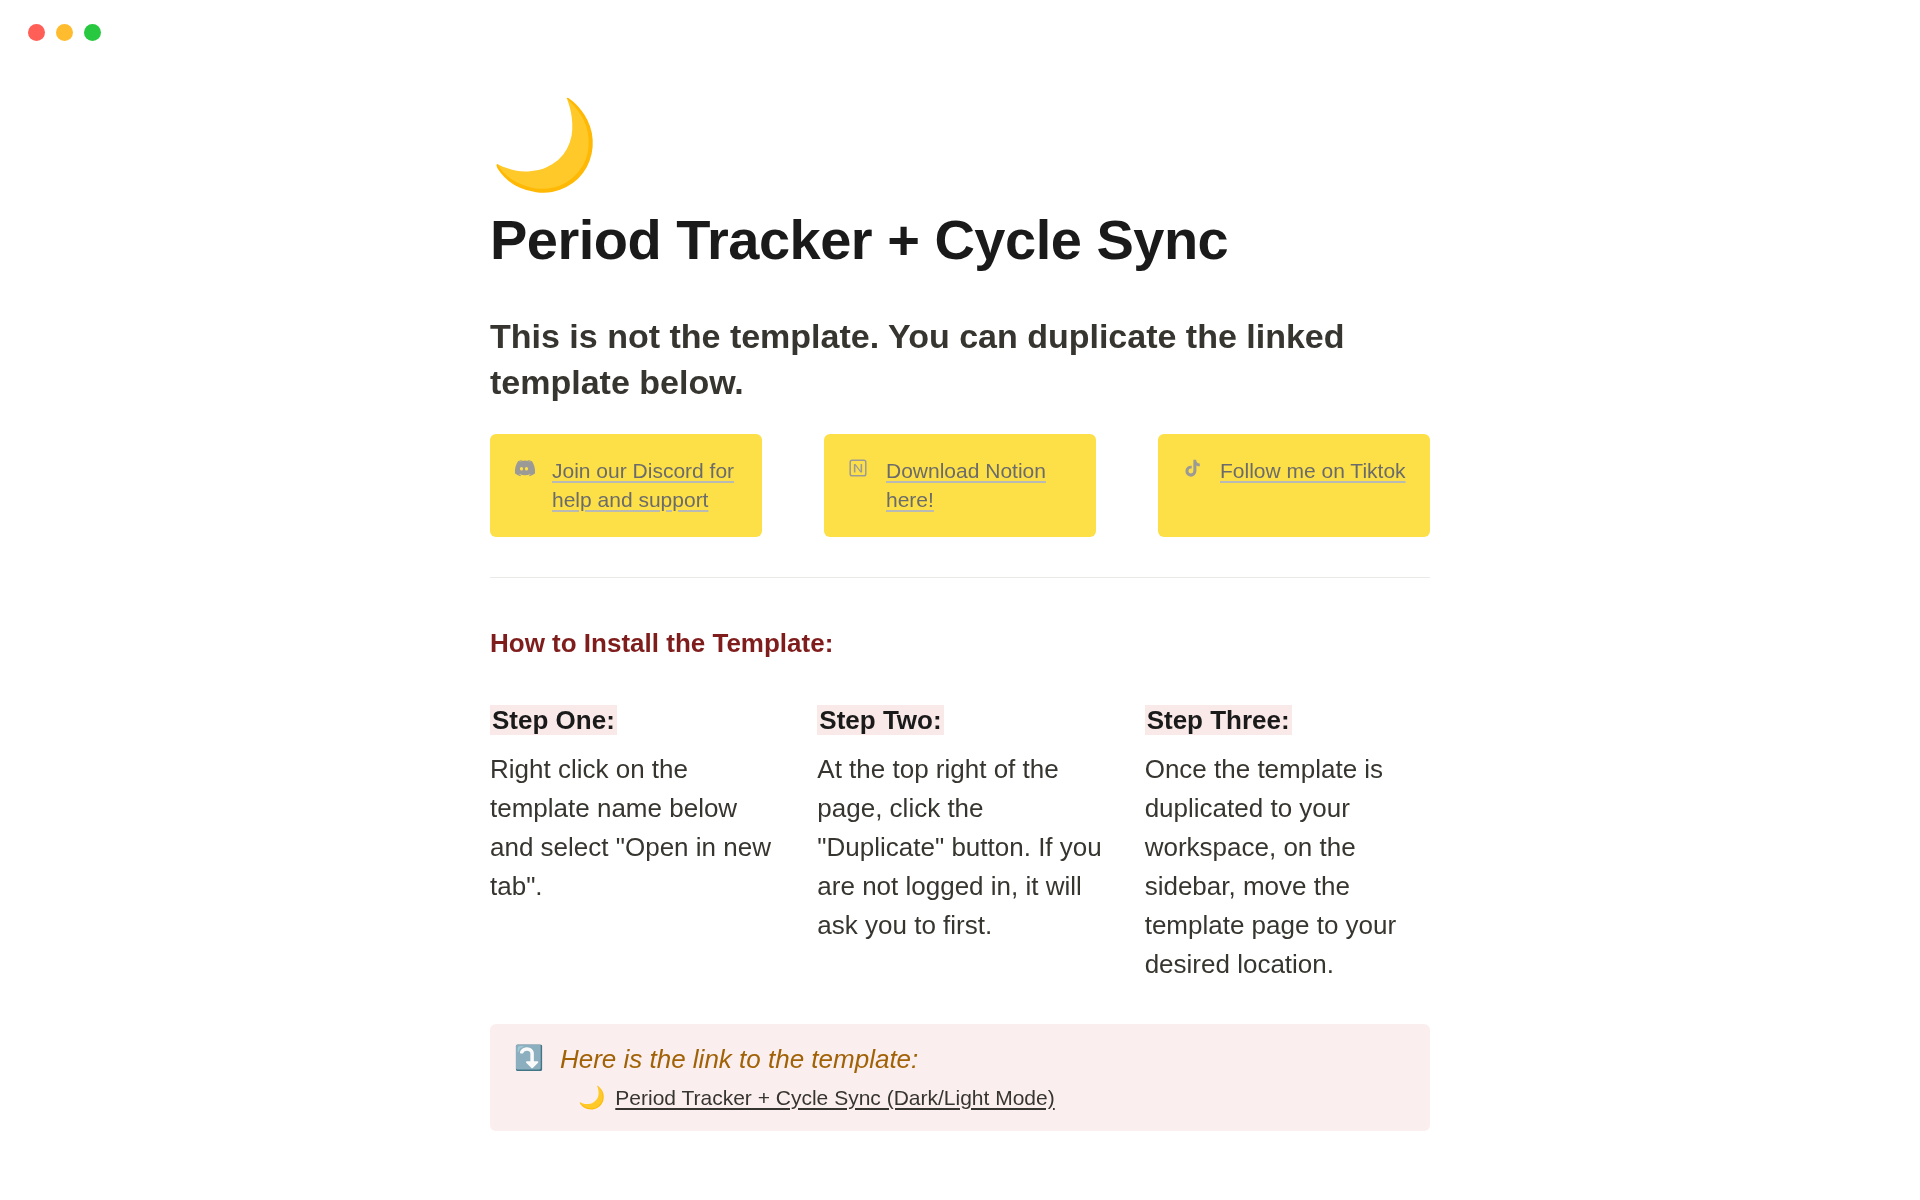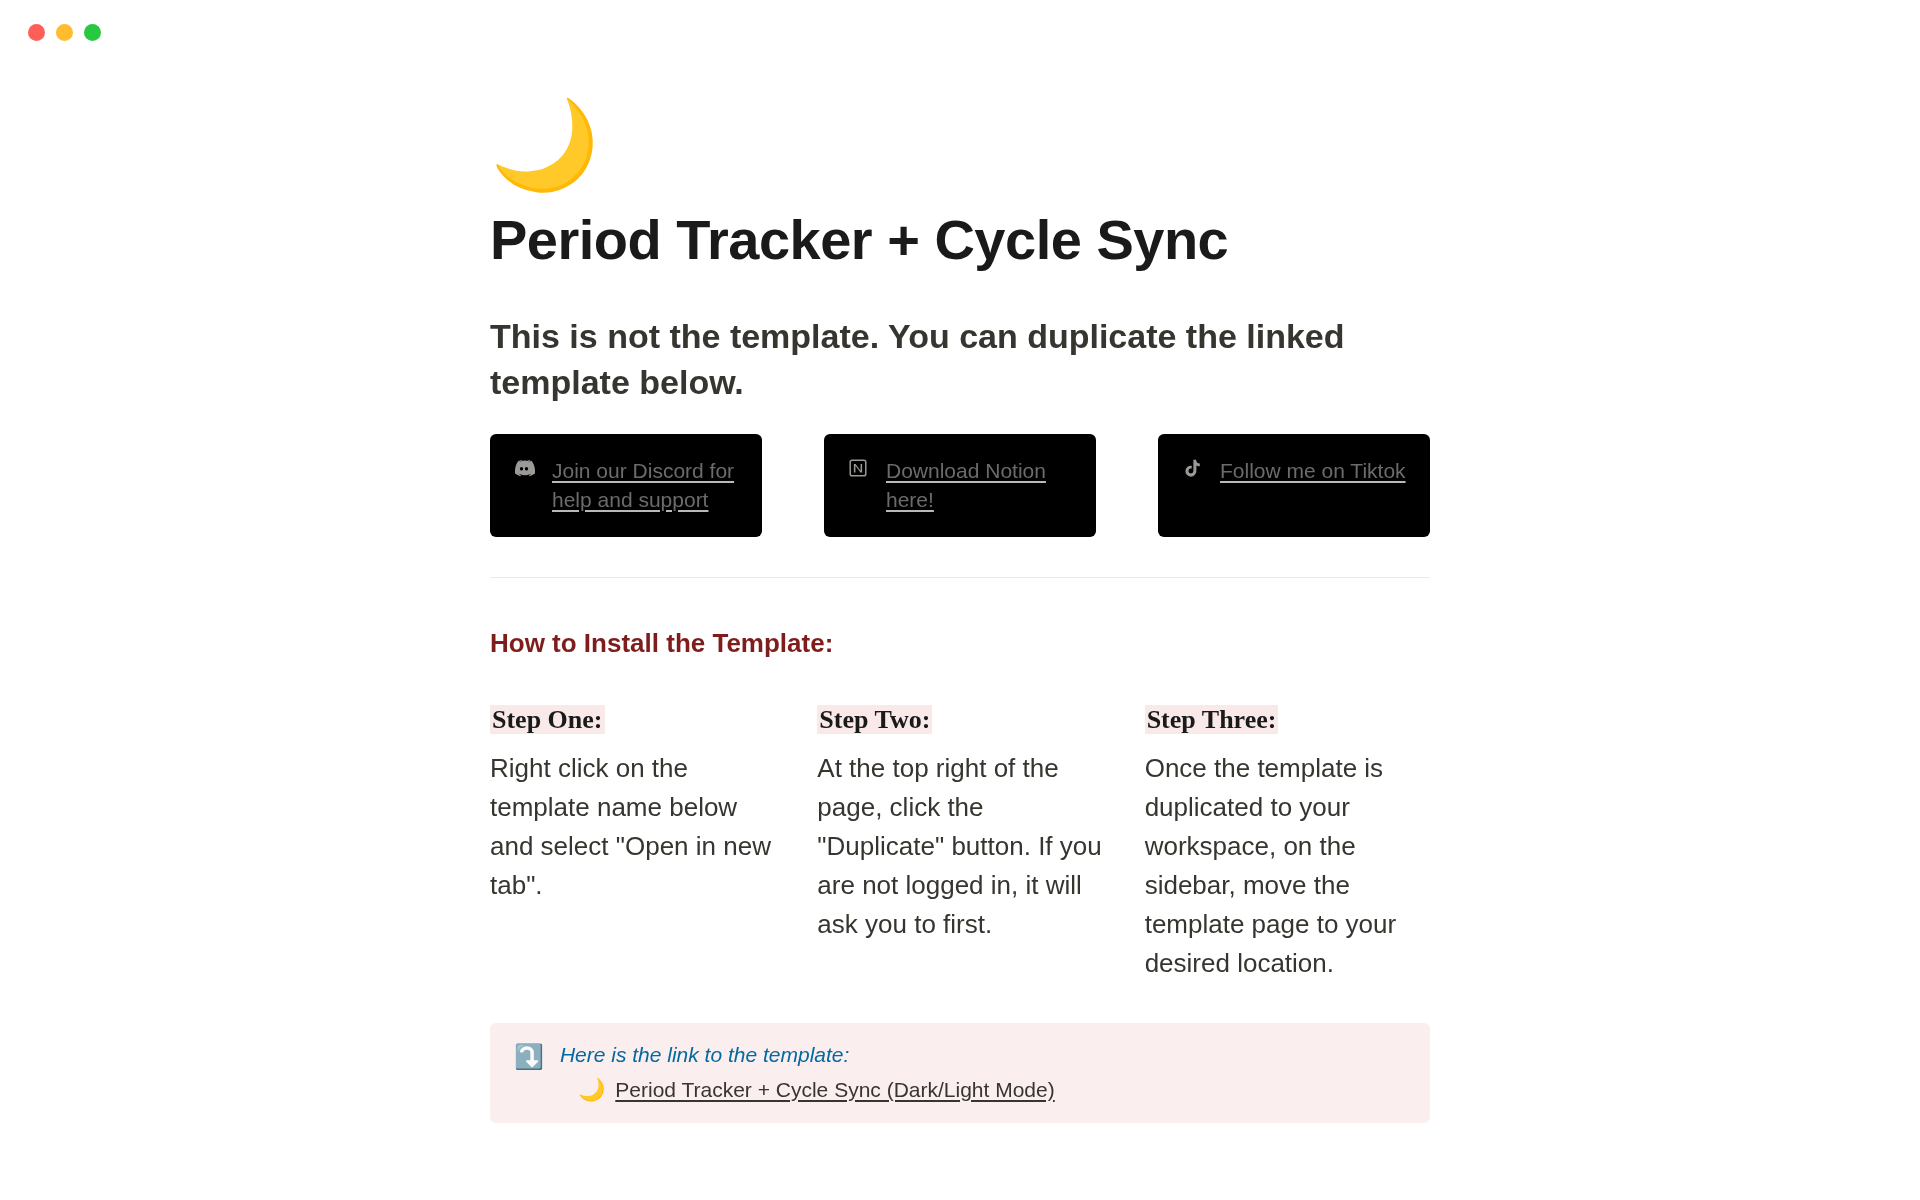--- a/index.html
+++ b/index.html
@@ -50,21 +50,21 @@
     color: #37352f;
     margin-bottom: 28px;
   }
   .callout-row {
     display: grid;
     grid-template-columns: repeat(3, 1fr);
     gap: 62px;
     margin-bottom: 40px;
   }
   .callout {
-    background: #000000;
+    background: #fde047;
     border-radius: 6px;
     padding: 22px 22px;
     display: flex;
     align-items: flex-start;
     gap: 16px;
   }
   .callout .icon {
     flex: 0 0 auto;
     width: 24px;
     height: 24px;
@@ -99,21 +99,20 @@
     gap: 42px;
     margin-bottom: 40px;
   }
   .step-heading {
     font-size: 26px;
     font-weight: 700;
     color: #1a1a1a;
     display: inline;
     background: #fae9e9;
     padding: 0 2px;
-    font-family: Liberation Serif, serif;
   }
   .step-heading-wrap {
     margin-bottom: 14px;
   }
   .step-body {
     font-size: 26px;
     line-height: 1.5;
     color: #37352f;
   }
   .template-callout {
@@ -124,23 +123,23 @@
     gap: 16px;
     align-items: flex-start;
   }
   .tc-icon {
     font-size: 24px;
     line-height: 1.2;
     flex: 0 0 auto;
   }
   .tc-body { flex: 1; }
   .tc-intro {
-    font-size: 21px;
+    font-size: 26px;
     font-style: italic;
-    color: #0369a1;
+    color: #a16207;
     margin-bottom: 10px;
   }
   .tc-link-row {
     display: flex;
     align-items: center;
     gap: 10px;
     padding-left: 18px;
   }
   .tc-moon { font-size: 22px; }
   .tc-link {

